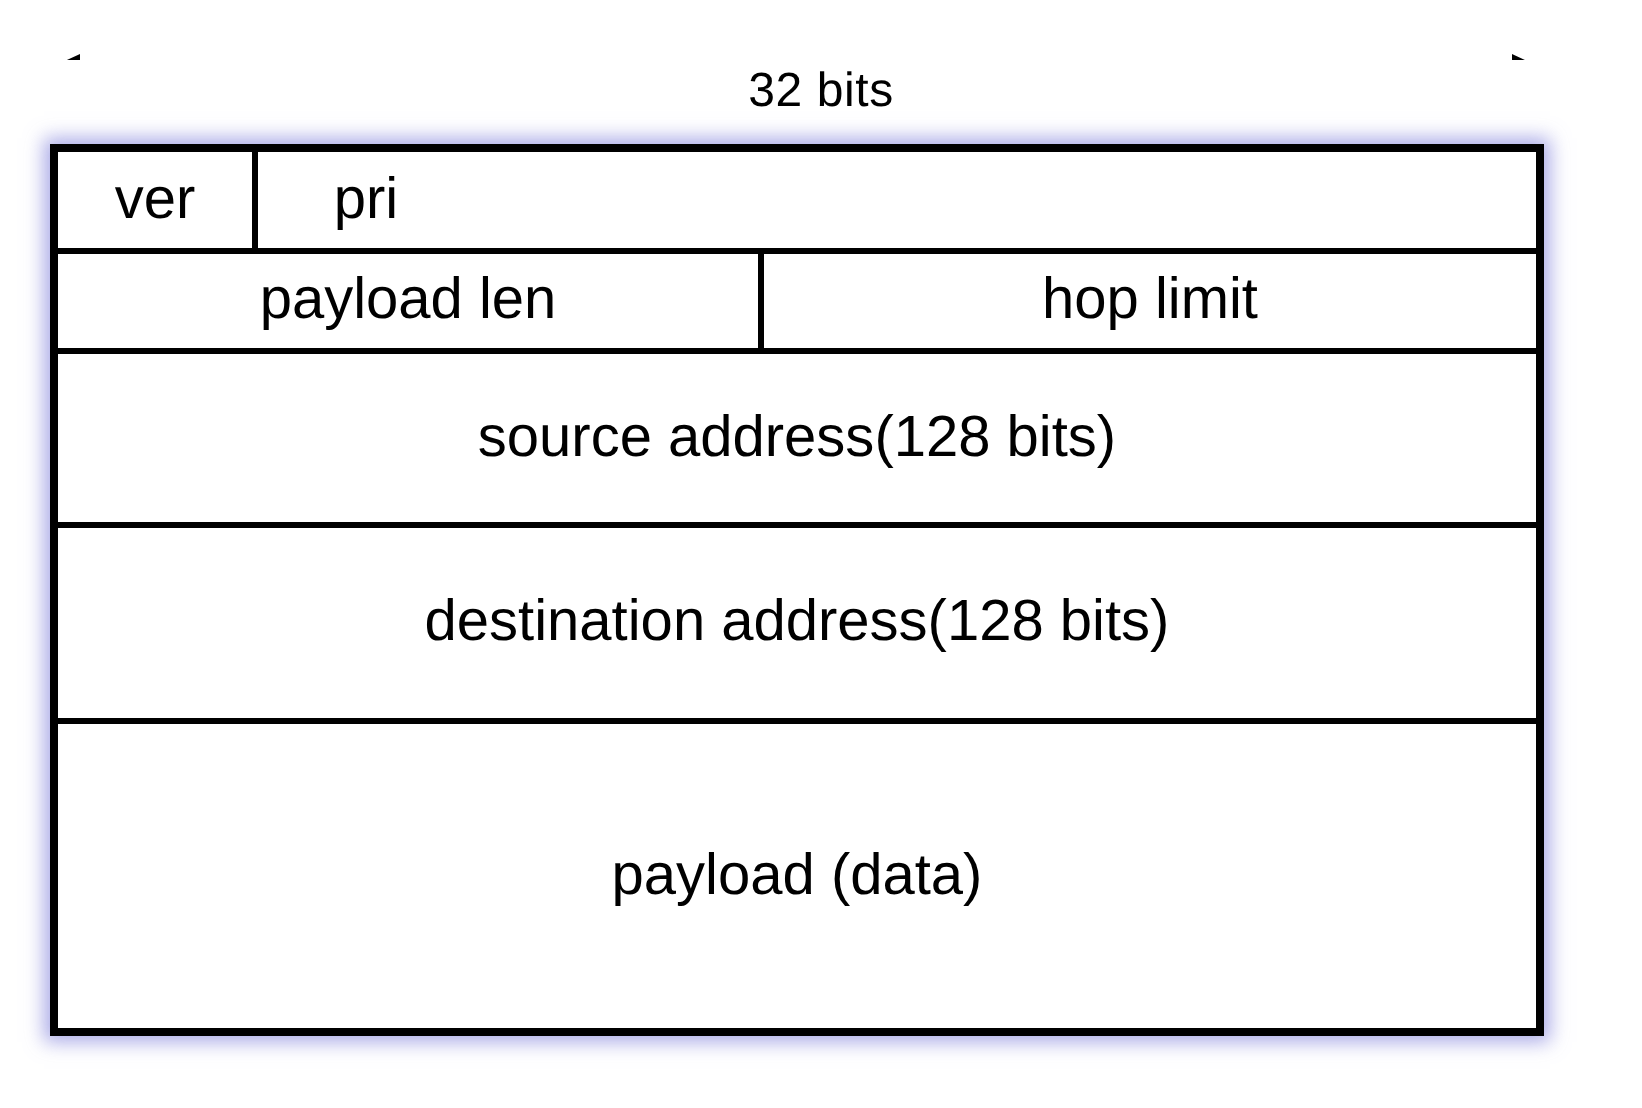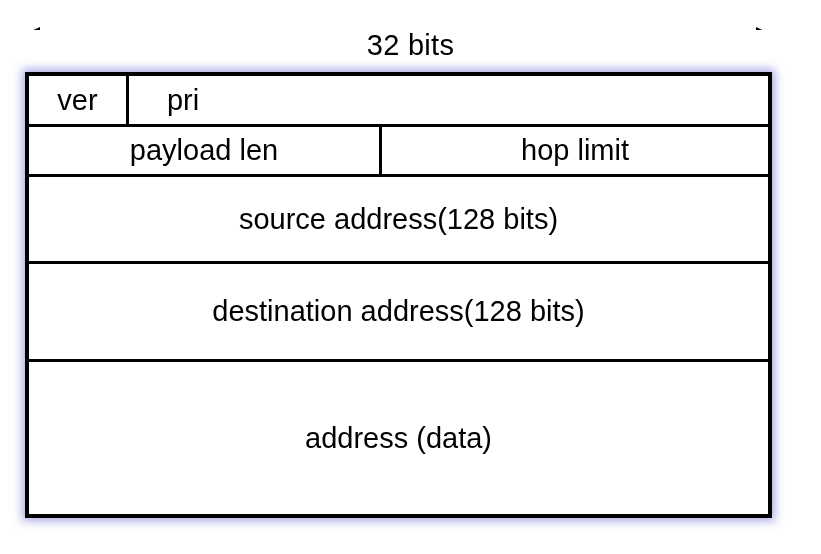--- a/index.html
+++ b/index.html
@@ -29,21 +29,21 @@
     left: 0;
     top: 0;
     display: block;
   }
   #bits-label {
     position: absolute;
     left: 0;
     top: 16px;
     width: 821px;
     text-align: center;
-    font-size: 29px;
+    font-size: 24px;
     line-height: 31px;
     letter-spacing: 0.3px;
     background: #ffffff;
   }
   #bits-label span {
     background: #ffffff;
     padding: 0 16px;
   }
 
   
@@ -142,16 +142,16 @@
   </div>
 
   <div class="hdr-row row-4">
     <div class="cell cell-stack c-full">
       <div>destination address</div>
       <div class="sub">(128 bits)</div>
     </div>
   </div>
 
   <div class="hdr-row row-5">
-    <div class="cell c-full">address (data)</div>
+    <div class="cell c-full">payload (data)</div>
   </div>
 
 </div>
 
 </body></html>

